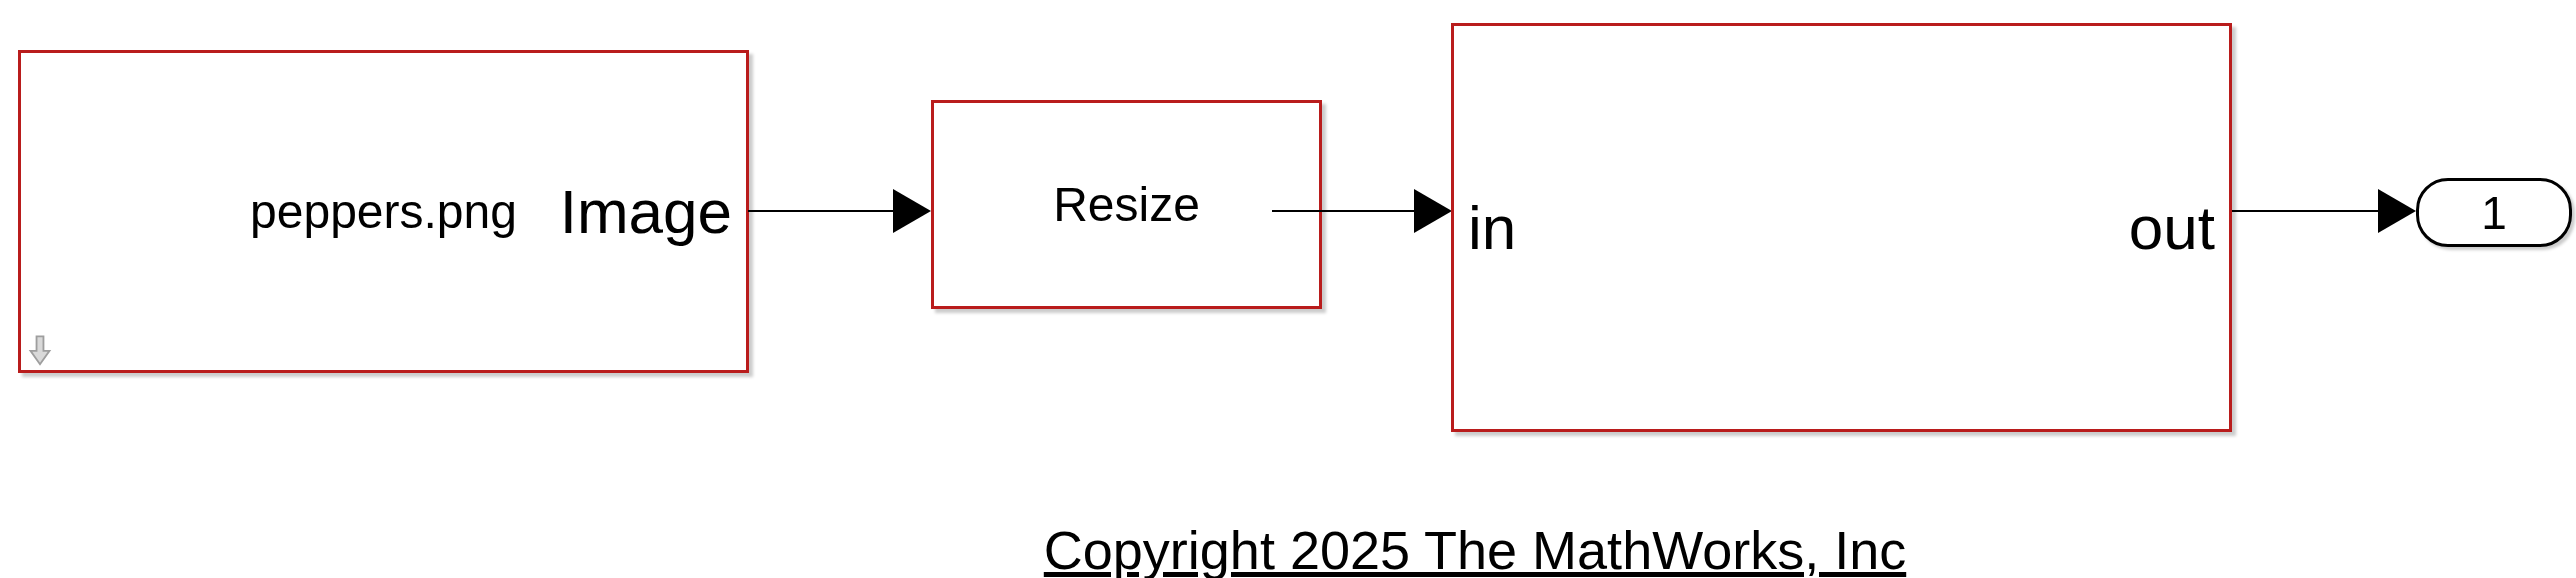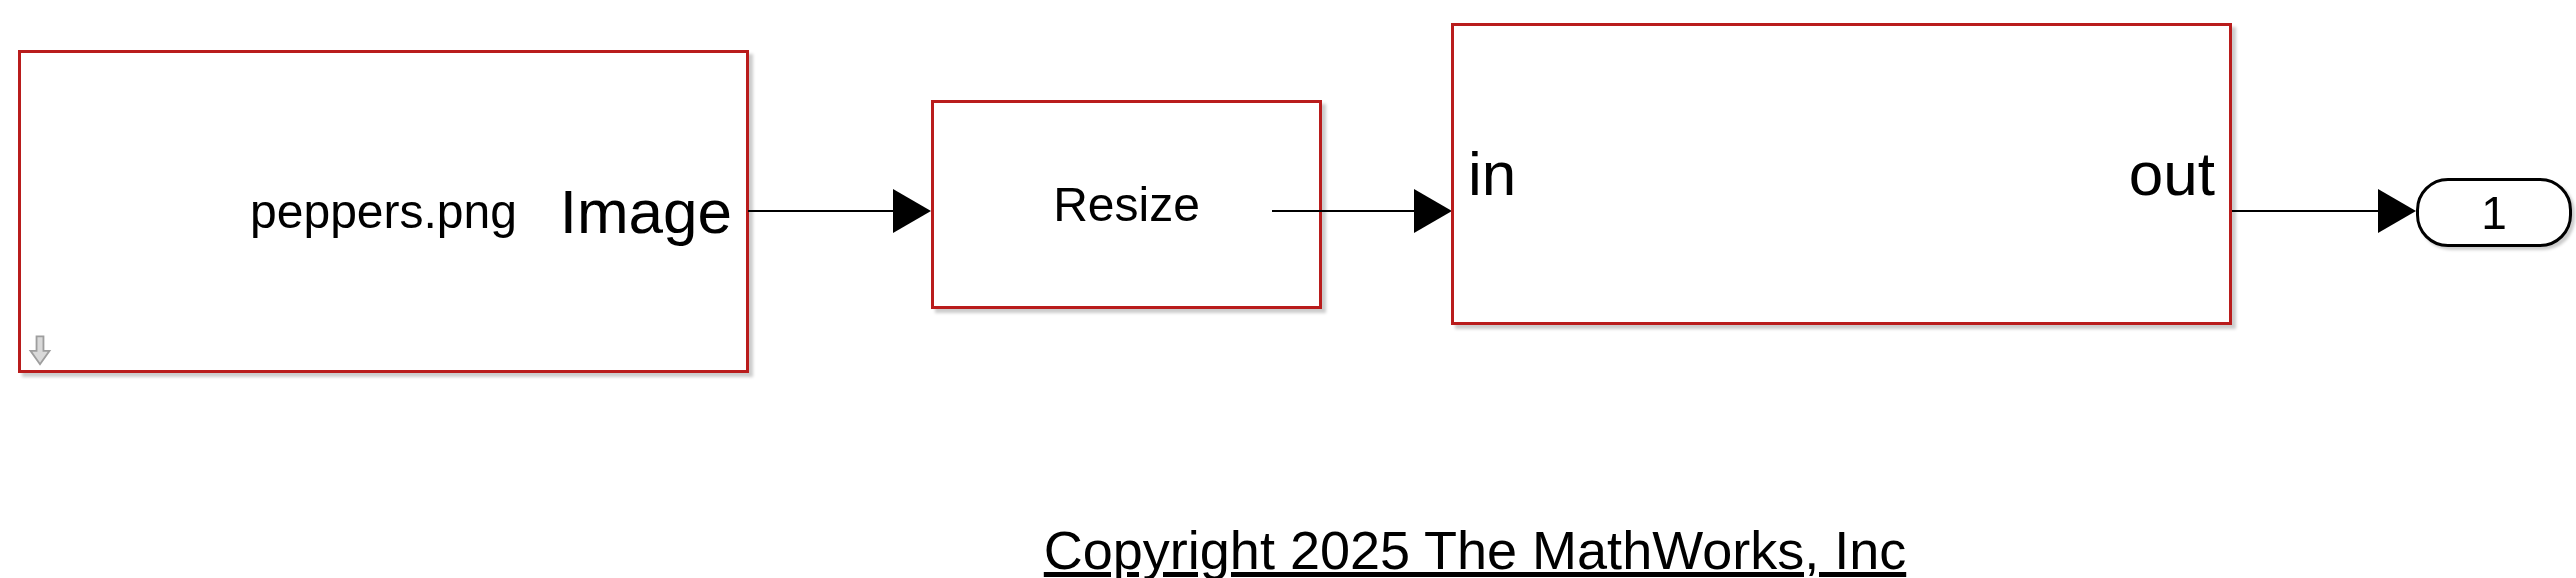--- a/index.html
+++ b/index.html
@@ -38,21 +38,21 @@
     transform: translateY(-50%);
     font-size: 62px;
     line-height: 1;
     white-space: nowrap;
   }
   .port-label.left  { left: 14px; }
   .port-label.right { right: 14px; }
 
   .block-image-source { left: 18px;   top: 50px;  width: 731px; height: 323px; }
   .block-resize       { left: 931px;  top: 100px; width: 391px; height: 209px; }
-  .block-predict      { left: 1451px; top: 23px;  width: 781px; height: 302px; }
+  .block-predict      { left: 1451px; top: 23px;  width: 781px; height: 409px; }
 
   .outport {
     position: absolute;
     left: 2416px;
     top: 178px;
     width: 156px;
     height: 69px;
     background: #ffffff;
     border: 3px solid #000000;
     border-radius: 32px;

